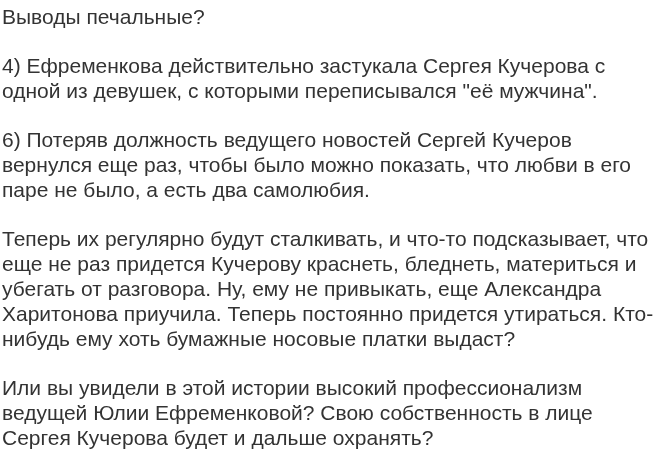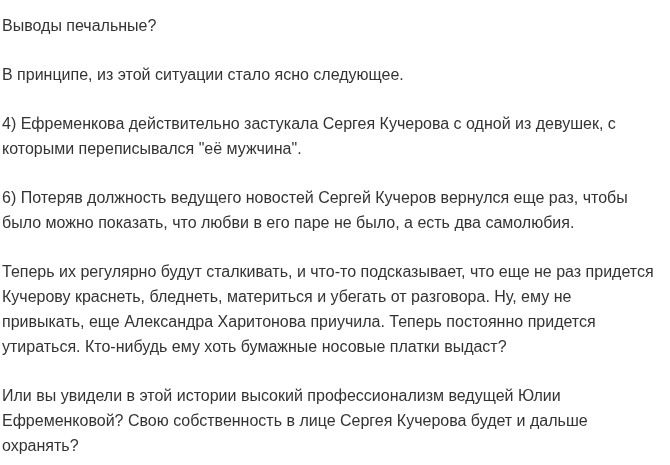--- a/index.html
+++ b/index.html
@@ -8,38 +8,37 @@
     background: #ffffff;
   }
   body {
     width: 670px;
     height: 465px;
     overflow: hidden;
   }
   .article {
     box-sizing: border-box;
     width: 670px;
-    padding: 13px 13px 0 2px;
+    padding: 4px 13px 0 2px;
     font-family: "Liberation Sans", "DejaVu Sans", sans-serif;
-    font-size: 16px;
+    font-size: 21px;
     line-height: 25px;
     color: #333333;
     -webkit-font-smoothing: antialiased;
   }
   .article p {
     margin: 0 0 24px 0;
     padding: 0;
   }
   .article p:last-child {
     margin-bottom: 12px;
   }
 </style>
 </head>
 <body>
 
 <div class="article">
   <p>Выводы печальные?</p>
-  <p>В принципе, из этой ситуации стало ясно следующее.</p>
   <p>4) Ефременкова действительно застукала Сергея Кучерова с одной из девушек, с которыми переписывался "её мужчина".</p>
   <p>6) Потеряв должность ведущего новостей Сергей Кучеров вернулся еще раз, чтобы было можно показать, что любви в его паре не было, а есть два самолюбия.</p>
   <p>Теперь их регулярно будут сталкивать, и что-то подсказывает, что еще не раз придется Кучерову краснеть, бледнеть, материться и убегать от разговора. Ну, ему не привыкать, еще Александра Харитонова приучила. Теперь постоянно придется утираться. Кто-нибудь ему хоть бумажные носовые платки выдаст?</p>
   <p>Или вы увидели в этой истории высокий профессионализм ведущей Юлии Ефременковой? Свою собственность в лице Сергея Кучерова будет и дальше охранять?</p>
 </div>
 
 </body></html>

